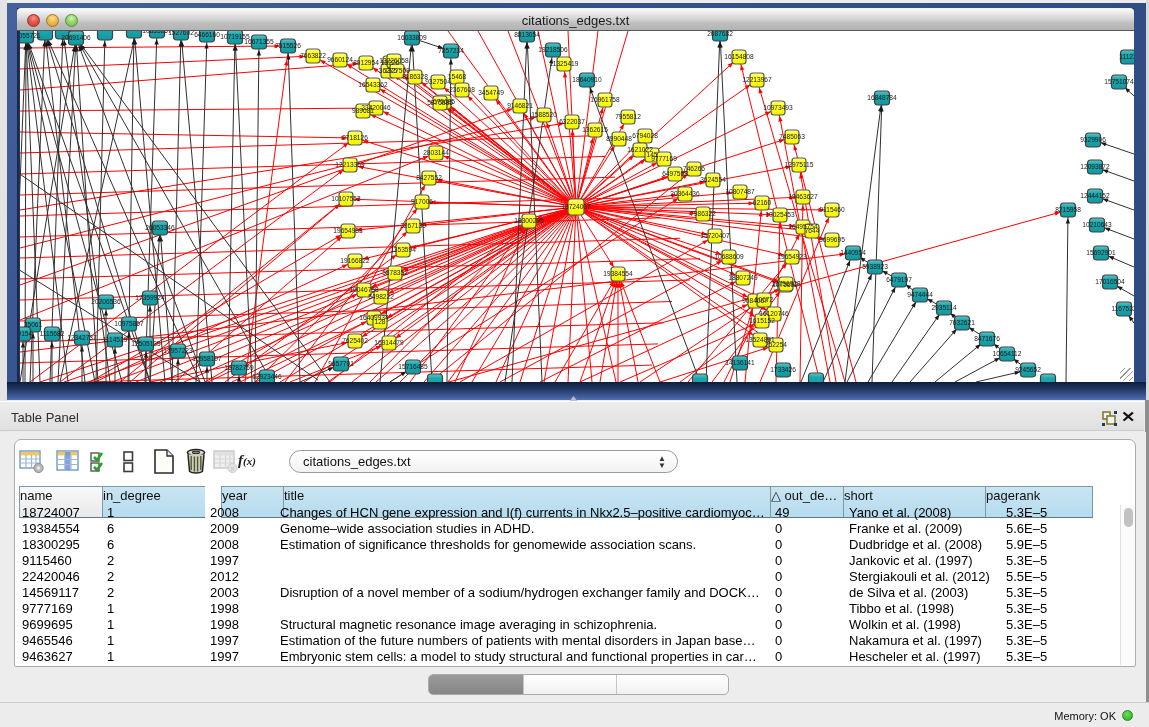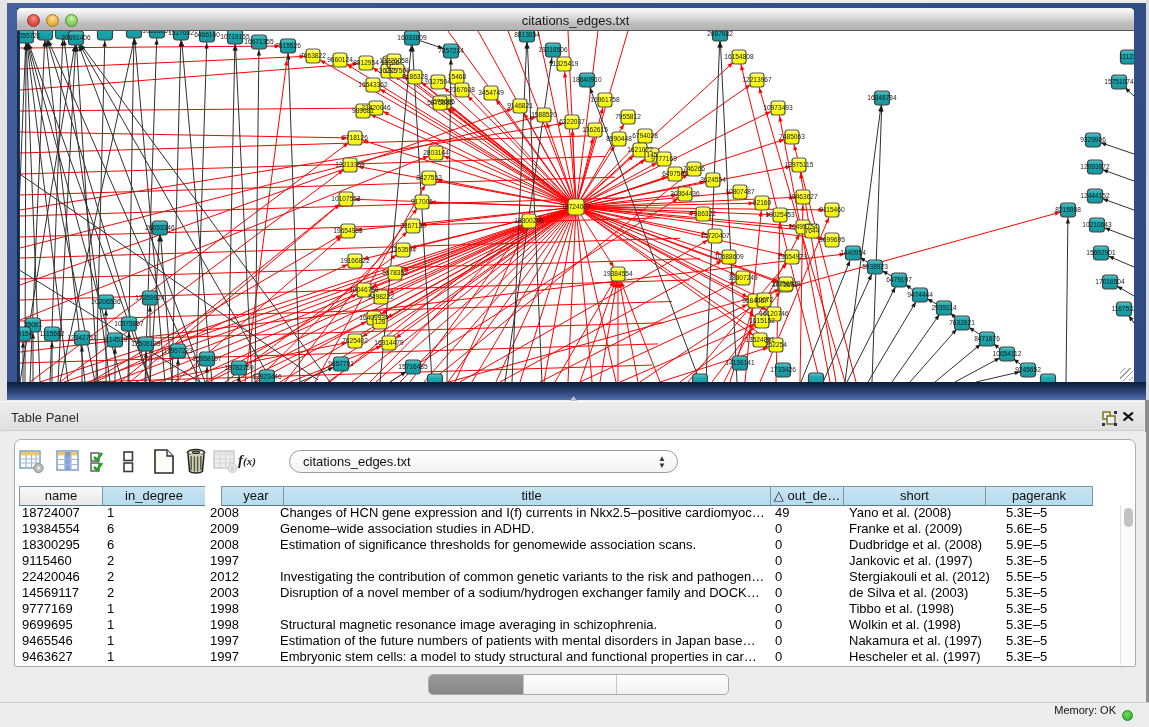--- a/index.html
+++ b/index.html
@@ -16,36 +16,36 @@
 .grip{position:absolute;right:1px;bottom:1px;width:13px;height:13px;background:repeating-linear-gradient(135deg,transparent 0,transparent 3px,#9a9a9a 3px,#9a9a9a 4px)}
 .rightstrip{position:absolute;left:1146px;top:0;width:3px;height:727px;background:#d9d9d9}
 .rightstrip2{position:absolute;left:1145px;top:400px;width:4px;height:327px;background:#8f8f8f}
 .tpbar{position:absolute;left:0;top:401px;width:1144px;height:30px;background:linear-gradient(#ececec,#e0e0e0);border-top:1px solid #fdfdfd;border-bottom:1px solid #cdcdcd}
 .tpbar .t{position:absolute;left:11px;top:8px;font-size:13px;color:#2e2e2e}
 .panelbg{position:absolute;left:0;top:432px;width:1146px;height:270px;background:#ededed}
 .container{position:absolute;left:14px;top:439px;width:1122px;height:228px;background:#fff;border:1px solid #ababab;border-radius:7px 7px 2px 2px}
 .combo{position:absolute;left:289px;top:450px;width:389px;height:23px;background:linear-gradient(#fff,#f2f2f2);border:1px solid #9a9a9a;border-radius:12px;font-size:13px;color:#111;line-height:21px;padding-left:13px}
 .combo .ar{position:absolute;right:11px;top:4px;font-size:8px;color:#333}
 .thead{position:absolute;left:19px;top:486px;height:18px;font-size:13px;color:#111}
-.th{position:absolute;top:0;height:20px;background:linear-gradient(#c9e4f2,#b5dcee);border-left:1px solid #7d97a6;border-top:1px solid #7d97a6;border-bottom:1px solid #5c7886;text-align:center;line-height:17px}
+.th{position:absolute;top:0;height:32px;background:linear-gradient(#c9e4f2,#b5dcee);border-left:1px solid #7d97a6;border-top:1px solid #7d97a6;border-bottom:1px solid #5c7886;text-align:left;line-height:17px}
 .th.gray{background:linear-gradient(#f8f8f8,#e9e9e9)}
 .tbody{position:absolute;left:19px;top:505px;width:1117px;font-size:13px;color:#000}
 .tr{position:relative;height:16px;line-height:15px;white-space:nowrap}
 .tr span{position:absolute;overflow:hidden}
 .c0{left:3px;width:80px}.c1{left:88px;width:100px}.c2{left:191px;width:70px}.c3{left:261px;width:492px}
 .c4{left:756px;width:70px}.c5{left:830px;width:145px}.c6{left:987px;width:90px}
 .vscroll{position:absolute;left:1120px;top:505px;width:15px;height:160px;background:#fbfbfb;border-left:1px solid #e0e0e0}
 .vthumb{position:absolute;left:2.5px;top:3px;width:9px;height:19px;background:#c2c2c2;border-radius:5px}
 .tabs{position:absolute;left:428px;top:674px;height:21px;border:1px solid #ababab;border-radius:5px;overflow:hidden;background:linear-gradient(#fff,#f1f1f1);font-size:13px;display:flex}
 .tab{padding:16px 14px;line-height:20px;color:#111;border-left:1px solid #c6c6c6}
 .tab.first{border-left:none}
 .tab.sel{background:linear-gradient(#9a9a9a,#787878);color:#fff;text-shadow:0 -1px 0 rgba(0,0,0,.3)}
 .statusline{position:absolute;left:0;top:702px;width:1149px;height:1px;background:#cfcfcf}
 .status{position:absolute;left:0;top:703px;width:1149px;height:24px;background:#ececec}
-.mem{position:absolute;right:33px;top:1px;font-size:11px;color:#111}
+.mem{position:absolute;right:33px;top:7px;font-size:11px;color:#111}
 .led{position:absolute;right:16px;top:6.5px;width:11px;height:11px;border-radius:50%;background:radial-gradient(circle at 45% 35%,#6fe04e,#35bb35 70%);border:1px solid #2a8a2a}
 .ticons{position:absolute;top:411px;width:15px;height:15px}
 .leftmargin{position:absolute;left:0;top:0;width:7px;height:727px;background:#e4e4e4}
 </style></head><body>
 <div class="frame"></div>
 <div class="bband"></div>
 <div class="leftmargin"></div>
 <div class="win">
  <div class="canvas">
       <svg width="1114" height="351" viewBox="20 31 1114 351" style="position:absolute;left:0;top:0">
@@ -952,21 +952,20 @@
       <span class="c1">2</span>
       <span class="c2">1997</span>
       <span class="c4">0</span>
       <span class="c5">Jankovic et al. (1997)</span>
       <span class="c6">5.3E–5</span>
     </div>
 <div class="tr">
       <span class="c0">22420046</span>
       <span class="c1">2</span>
       <span class="c2">2012</span>
-      <span class="c3">Investigating the contribution of common genetic variants to the risk and pathogen…</span>
       <span class="c4">0</span>
       <span class="c5">Stergiakouli et al. (2012)</span>
       <span class="c6">5.5E–5</span>
     </div>
 <div class="tr">
       <span class="c0">14569117</span>
       <span class="c1">2</span>
       <span class="c2">2003</span>
       <span class="c3">Disruption of a novel member of a sodium/hydrogen exchanger family and DOCK…</span>
       <span class="c4">0</span>

